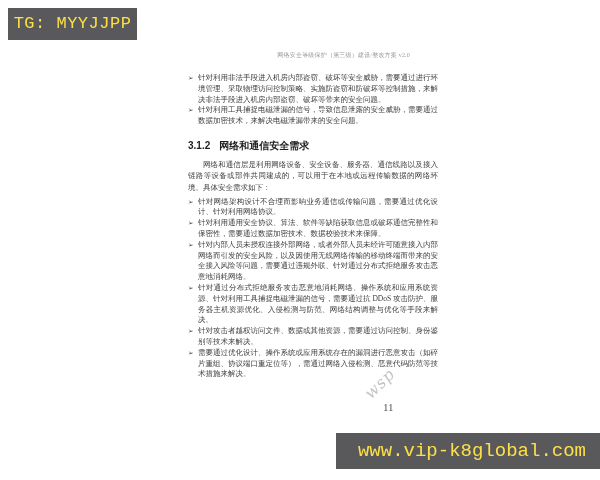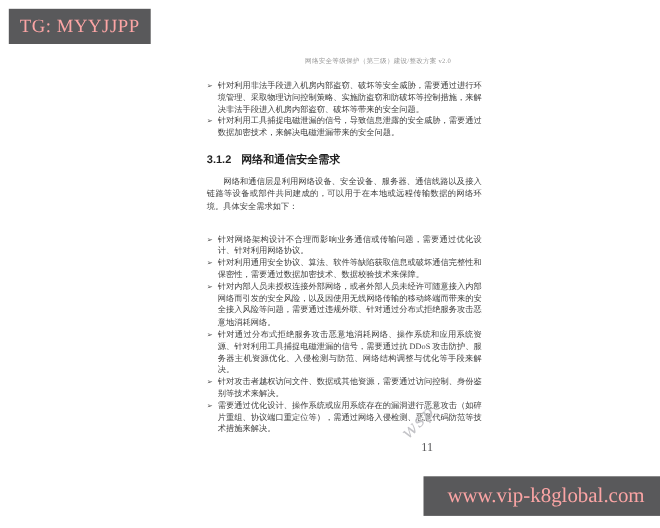--- a/index.html
+++ b/index.html
@@ -7,22 +7,22 @@
     position: relative;
     width: 600px;
     height: 480px;
     background: #ffffff;
     overflow: hidden;
     font-family: "Liberation Serif", serif;
   }
   .badge {
     position: absolute;
     background: #59595b;
-    color: #fca5a5;
-    font-family: Liberation Serif, serif;
+    color: #fde047;
+    font-family: Liberation Mono, monospace;
     white-space: nowrap;
   }
   .badge-top {
     left: 8px;
     top: 8px;
     width: 129px;
     height: 32px;
     line-height: 32px;
     text-align: center;
     font-size: 17px;
@@ -74,21 +74,21 @@
   }
   .section-heading {
     margin: 14px 0 7px 0;
     font-size: 10px;
     font-weight: bold;
     color: #1f1f1f;
     font-family: "Liberation Sans", sans-serif;
   }
   .section-heading .num { margin-right: 9px; }
   .intro {
-    margin: 0 0 19px 0;
+    margin: 0 0 3px 0;
     text-indent: 2em;
     line-height: 11.6px;
   }
   .watermark {
     position: absolute;
     left: 362px;
     top: 374px;
     font-size: 16px;
     color: #c4c4c8;
     transform: rotate(-45deg);

